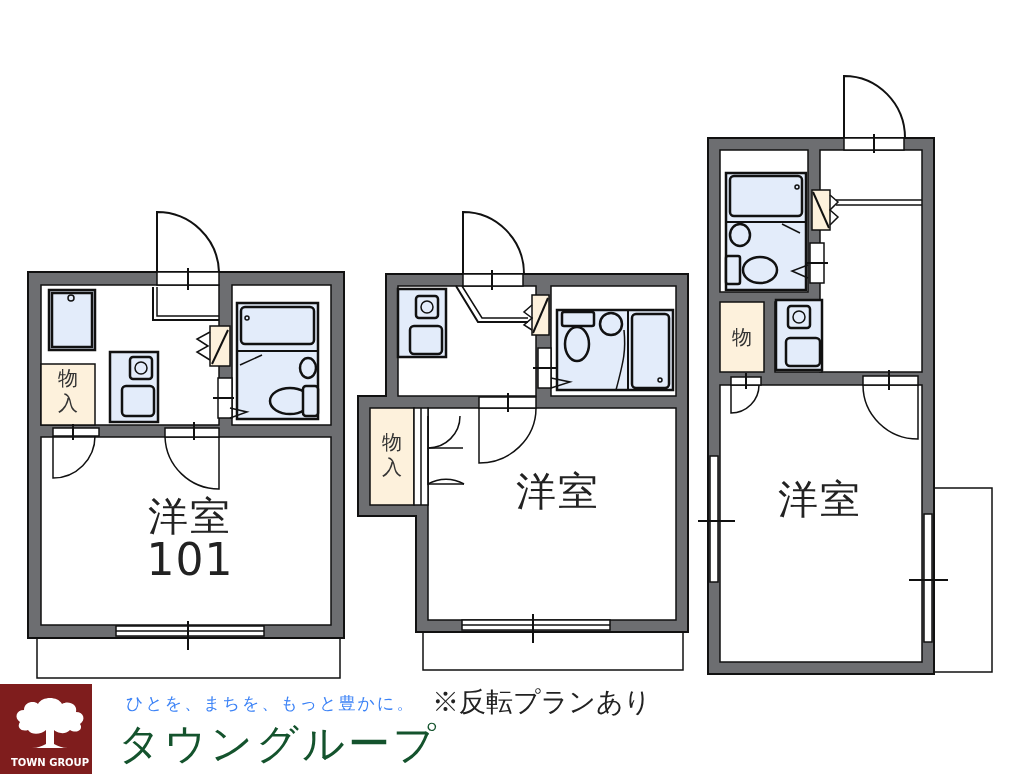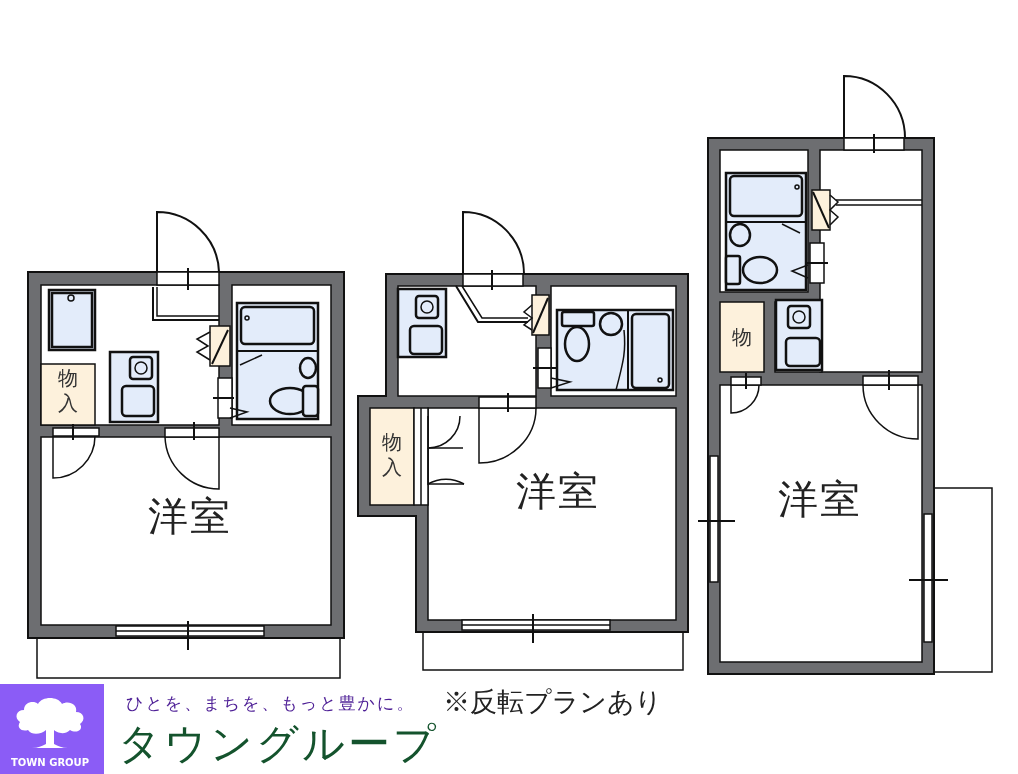--- a/index.html
+++ b/index.html
@@ -2,24 +2,24 @@
 <html><head>
 <meta charset="utf-8">
 <style>
   html, body { margin: 0; padding: 0; background: #ffffff; }
   body { width: 1018px; height: 774px; position: relative; overflow: hidden; font-family: "DejaVu Sans", sans-serif; }
   #plan { position: absolute; left: 0; top: 0; }
   .room-label { position: absolute; text-align: center; color: #222; font-family: "DejaVu Sans", sans-serif; line-height: 1.05; }
   .room-label .kind { font-size: 40px; display: block; letter-spacing: 2px; }
   .room-label .num { font-size: 44px; display: block; letter-spacing: 1px; }
   .closet-label { position: absolute; color: #333; font-size: 20px; line-height: 1.25; text-align: center; font-family: "DejaVu Sans", sans-serif; }
-  .note { position: absolute; left: 432px; top: 684px; font-size: 27px; color: #222; font-family: Liberation Mono, monospace; margin-left: 11px; }
-  .logo-box { position: absolute; left: 0; top: 684px; width: 104px; height: 90px; background: #8b5cf6; }
+  .note { position: absolute; left: 432px; top: 684px; font-size: 27px; color: #222; font-family: Liberation Mono, monospace; }
+  .logo-box { position: absolute; left: 0; top: 684px; width: 92px; height: 90px; background: #7f1d1d; }
   .logo-text { position: absolute; left: 0; bottom: 6px; width: 100px; text-align: center; color: #fff; font-size: 10px; font-weight: bold; font-family: "DejaVu Sans", sans-serif; }
-  .slogan { position: absolute; left: 126px; top: 692px; font-size: 17px; color: #4c1d95; letter-spacing: 2px; font-family: "DejaVu Sans", sans-serif; }
+  .slogan { position: absolute; left: 126px; top: 692px; font-size: 17px; color: #3b82f6; letter-spacing: 2px; font-family: "DejaVu Sans", sans-serif; }
   .brand { position: absolute; left: 118px; top: 716px; font-size: 42px; color: #14532d; letter-spacing: 3px; font-family: "DejaVu Sans", sans-serif; }
 </style>
 </head>
 <body>
 
 <svg id="plan" width="1018" height="774" viewBox="0 0 1018 774" xmlns="http://www.w3.org/2000/svg">
   <defs>
     <style>
       .wall { fill: #6d6e71; stroke: #111; stroke-width: 2; }
       .floor { fill: #fff; stroke: #111; stroke-width: 1.5; }
@@ -207,20 +207,21 @@
     <rect class="win" x="710" y="456" width="8" height="126"></rect>
     <line class="ln" x1="698" y1="521" x2="735" y2="521"></line>
 
     <rect class="win" x="924" y="514" width="8" height="128"></rect>
     <line class="ln" x1="909" y1="580" x2="948" y2="580"></line>
   </g>
 </svg>
 
 <div class="room-label" style="left:120px; top:495px; width:140px;">
   <span class="kind">洋室</span>
+  <span class="num">101</span>
 </div>
 <div class="closet-label" style="left:57px; top:366px; width:22px;">物入</div>
 
 <div class="room-label" style="left:488px; top:470px; width:140px;">
   <span class="kind">洋室</span>
 </div>
 <div class="closet-label" style="left:381px; top:430px; width:22px;">物入</div>
 
 <div class="room-label" style="left:750px; top:478px; width:140px;">
   <span class="kind">洋室</span>

